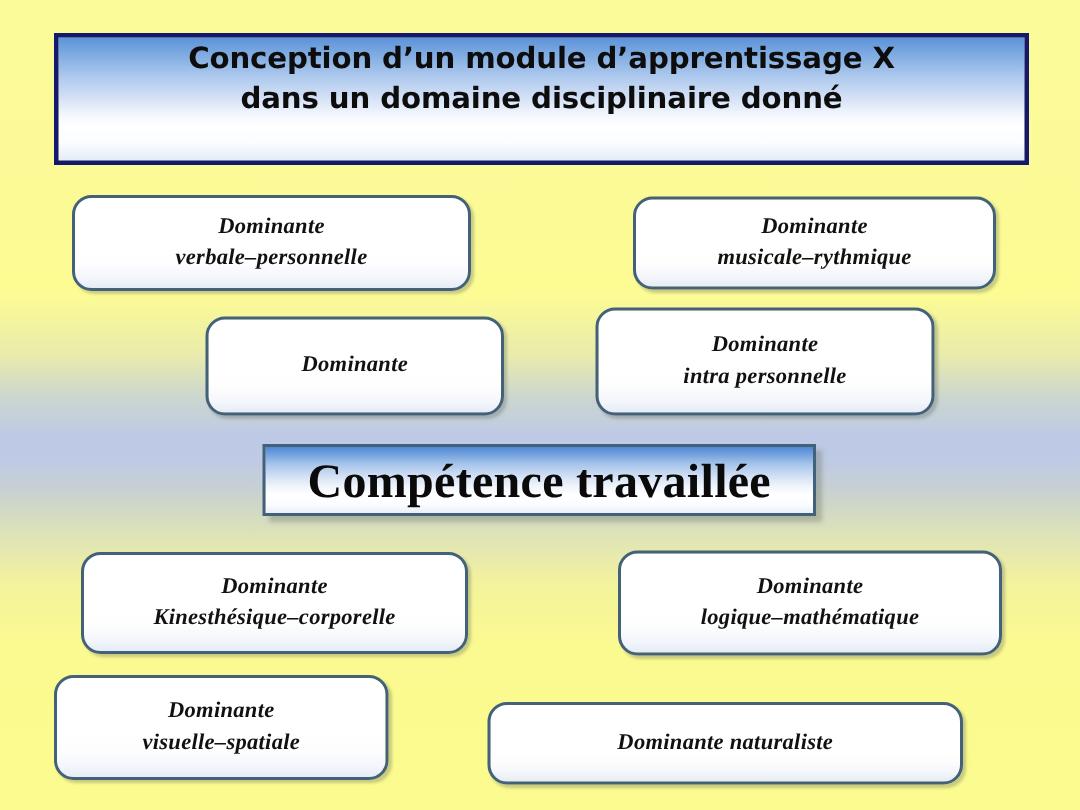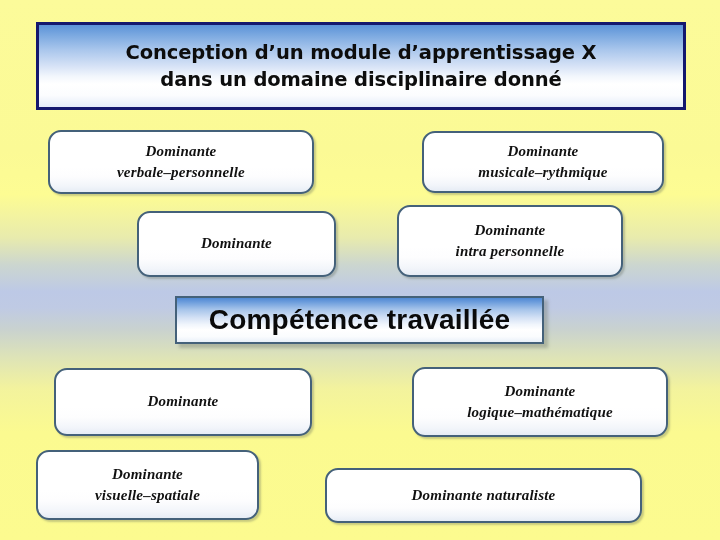--- a/index.html
+++ b/index.html
@@ -47,21 +47,21 @@
     background: linear-gradient(to bottom,
         #5b92d8 0%,
         #7aa8e0 12%,
         #a9c6ec 30%,
         #d6e2f6 50%,
         #f3f7fd 63%,
         #ffffff 72%,
         #fbfcfe 86%,
         #e4ecf8 100%);
     display: flex;
-    align-items: center;
+    align-items: flex-start;
     justify-content: center;
   }
   .title-text {
     text-align: center;
     font-family: "DejaVu Sans", sans-serif;
     font-weight: bold;
     font-size: 19.5px;
     line-height: 1.40;
     color: #0d0d0d;
     letter-spacing: -0.1px;
@@ -123,23 +123,23 @@
         #f0f5fc 60%,
         #ffffff 72%,
         #fafcfe 88%,
         #e9f0f9 100%);
     display: flex;
     align-items: center;
     justify-content: center;
     box-shadow: 4px 4px 3px rgba(100,110,95,0.35);
   }
   .competence-text {
-    font-family: Liberation Sans, sans-serif;
+    font-family: Liberation Serif, serif;
     font-weight: bold;
-    font-size: 28px;
+    font-size: 32px;
     color: #0a0a0a;
     letter-spacing: 0.2px;
     line-height: 1;
   }
 </style>
 </head>
 <body>
 
 <div id="slide">
 
@@ -177,20 +177,21 @@
     </div>
   </div>
 
   <div class="competence-box">
     <span class="competence-text">Compétence travaillée</span>
   </div>
 
   <div class="card" id="card-kinesthesique">
     <div class="card-text">
       <span>Dominante</span><br>
+      <span>Kinesthésique–corporelle</span>
     </div>
   </div>
 
   <div class="card" id="card-logique">
     <div class="card-text">
       <span>Dominante</span><br>
       <span>logique–mathématique</span>
     </div>
   </div>
 

